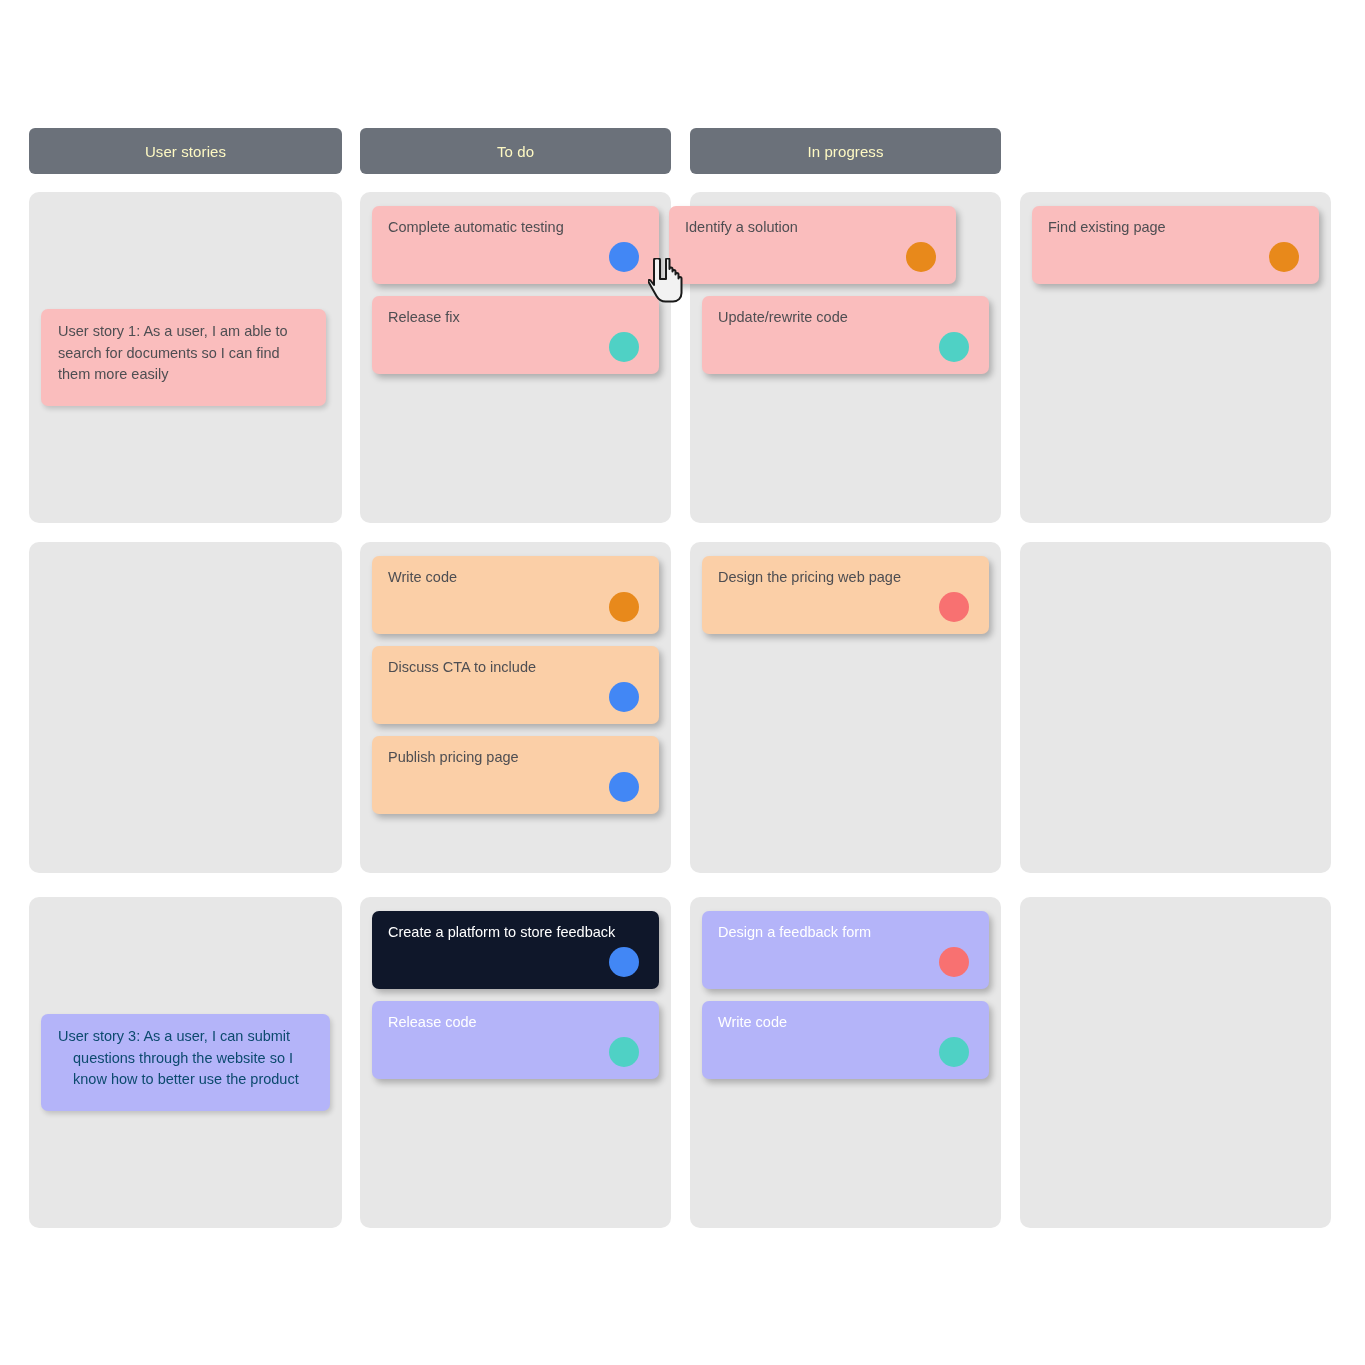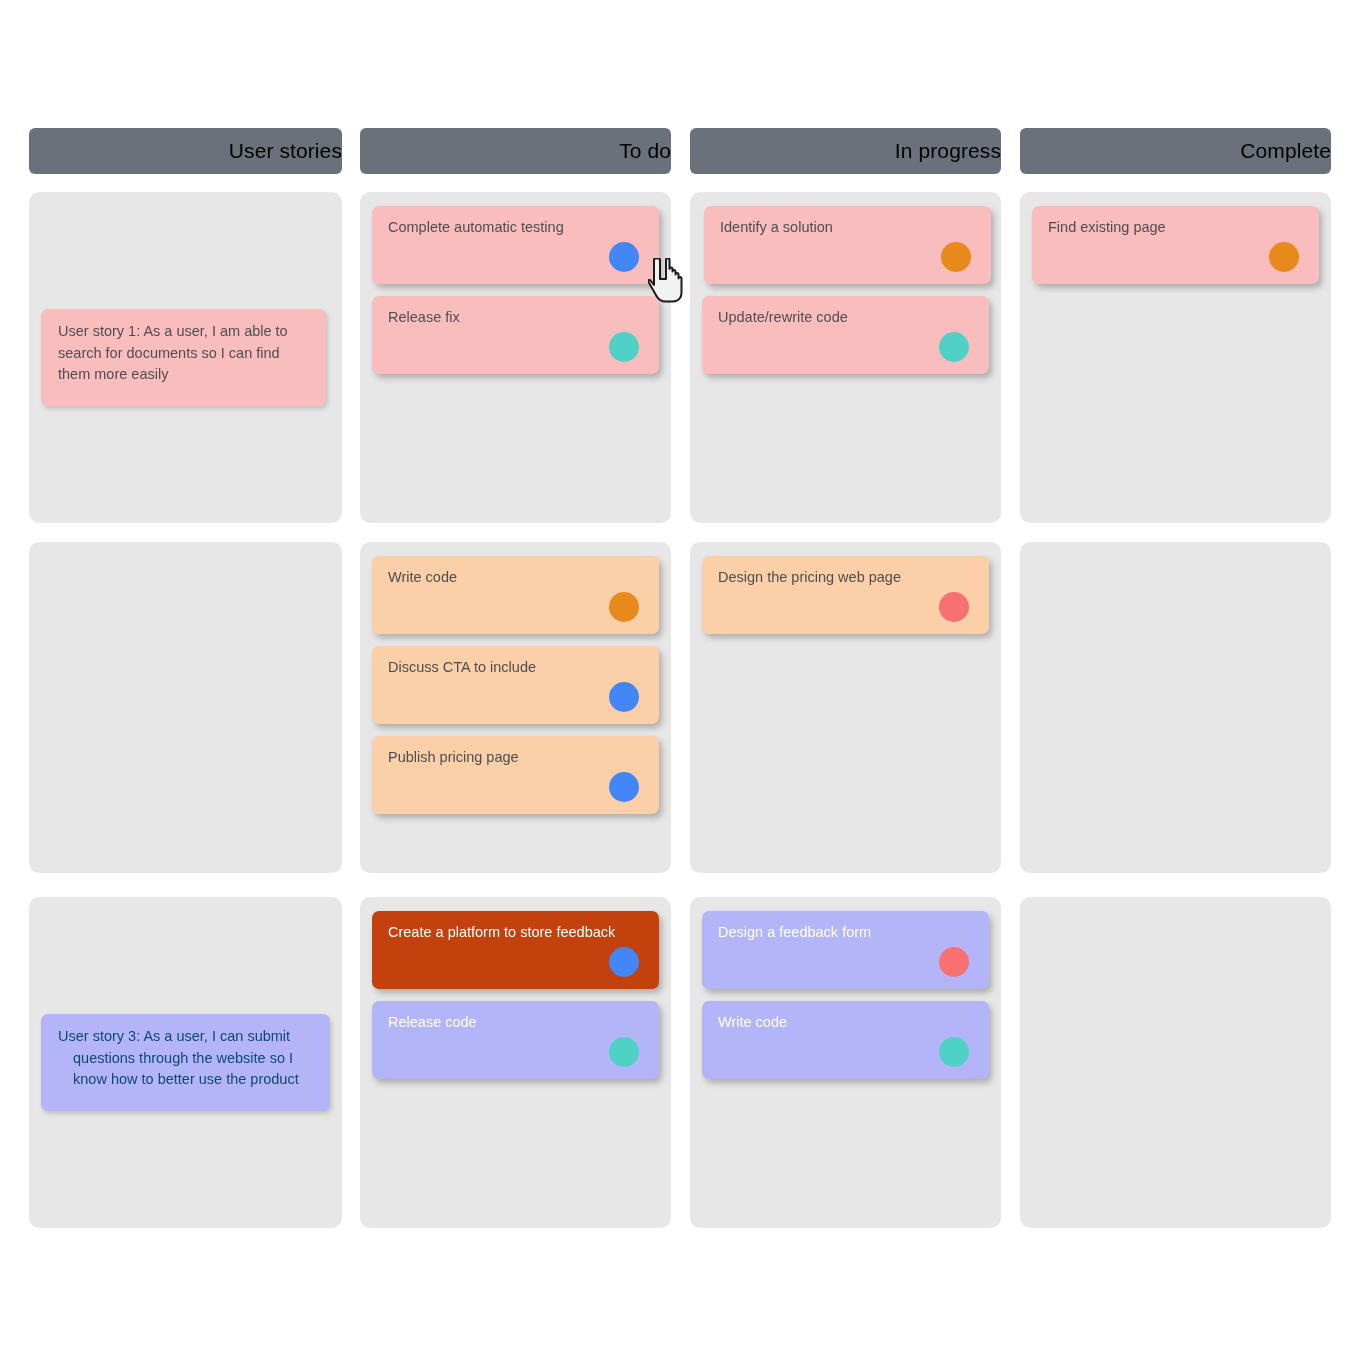--- a/index.html
+++ b/index.html
@@ -19,25 +19,25 @@
     width: 1365px;
     height: 1365px;
   }
 
   
   .col-header {
     position: absolute;
     height: 46px;
     background: #6b717a;
     border-radius: 6px;
-    color: #000000;
-    font-size: 21px;
+    color: #fef9c3;
+    font-size: 15px;
     display: flex;
     align-items: center;
-    justify-content: flex-end;
+    justify-content: center;
     letter-spacing: 0.1px;
     box-sizing: border-box;
   }
 
   
   .lane-cell {
     position: absolute;
     background: #e7e7e7;
     border-radius: 10px;
     box-sizing: border-box;
@@ -107,39 +107,36 @@
 <div id="board">
     <div class="col-header" style="left: 29px; top: 128px; width: 313px; background: rgb(107, 113, 122);">
       <span>User stories</span>
     </div>
     <div class="col-header" style="left: 360px; top: 128px; width: 311px; background: rgb(107, 113, 122);">
       <span>To do</span>
     </div>
     <div class="col-header" style="left: 690px; top: 128px; width: 311px; background: rgb(107, 113, 122);">
       <span>In progress</span>
     </div>
-    <div class="col-header" style="left: 1020px; top: 128px; width: 311px; background: rgb(107, 113, 122);">
-      <span>Complete</span>
-    </div>
     <div class="lane-cell" style="left: 29px; top: 192px; width: 313px; height: 331px; background: rgb(231, 231, 231);"></div>
     <div class="lane-cell" style="left: 360px; top: 192px; width: 311px; height: 331px; background: rgb(231, 231, 231);"></div>
     <div class="lane-cell" style="left: 690px; top: 192px; width: 311px; height: 331px; background: rgb(231, 231, 231);"></div>
     <div class="lane-cell" style="left: 1020px; top: 192px; width: 311px; height: 331px; background: rgb(231, 231, 231);"></div>
     <div class="story-card" style="left: 41px; top: 309px; width: 285px; height: 97px; background: rgb(250, 189, 189);">
       <div class="story-text">User story 1: As a user, I am able to search for documents so I can find them more easily</div>
     </div>
     <div class="card" style="left: 372px; top: 206px; width: 287px; height: 78px; background: rgb(250, 189, 189);">
       <div class="card-text">Complete automatic testing</div>
       <div class="dot" style="background: rgb(66, 135, 245); right: 20px; bottom: 12px;"></div>
     </div>
     <div class="card" style="left: 372px; top: 296px; width: 287px; height: 78px; background: rgb(250, 189, 189);">
       <div class="card-text">Release fix</div>
       <div class="dot" style="background: rgb(79, 209, 197); right: 20px; bottom: 12px;"></div>
     </div>
-    <div class="card" style="left: 704px; top: 206px; width: 287px; height: 78px; background: rgb(250, 189, 189);">
+    <div class="card" style="left: 669px; top: 206px; width: 287px; height: 78px; background: rgb(250, 189, 189);">
       <div class="card-text">Identify a solution</div>
       <div class="dot" style="background: rgb(232, 137, 27); right: 20px; bottom: 12px;"></div>
     </div>
     <div class="card" style="left: 702px; top: 296px; width: 287px; height: 78px; background: rgb(250, 189, 189);">
       <div class="card-text">Update/rewrite code</div>
       <div class="dot" style="background: rgb(79, 209, 197); right: 20px; bottom: 12px;"></div>
     </div>
     <div class="card" style="left: 1032px; top: 206px; width: 287px; height: 78px; background: rgb(250, 189, 189);">
       <div class="card-text">Find existing page</div>
       <div class="dot" style="background: rgb(232, 137, 27); right: 20px; bottom: 12px;"></div>
@@ -164,21 +161,21 @@
       <div class="card-text">Design the pricing web page</div>
       <div class="dot" style="background: rgb(248, 113, 113); right: 20px; bottom: 12px;"></div>
     </div>
     <div class="lane-cell" style="left: 29px; top: 897px; width: 313px; height: 331px; background: rgb(231, 231, 231);"></div>
     <div class="lane-cell" style="left: 360px; top: 897px; width: 311px; height: 331px; background: rgb(231, 231, 231);"></div>
     <div class="lane-cell" style="left: 690px; top: 897px; width: 311px; height: 331px; background: rgb(231, 231, 231);"></div>
     <div class="lane-cell" style="left: 1020px; top: 897px; width: 311px; height: 331px; background: rgb(231, 231, 231);"></div>
     <div class="story-card light-text" style="left: 41px; top: 1014px; width: 289px; height: 97px; background: rgb(180, 180, 249);">
       <div class="story-text hanging">User story 3: As a user, I can submit questions through the website so I know how to better use the product</div>
     </div>
-    <div class="card light-text" style="left: 372px; top: 911px; width: 287px; height: 78px; background: #c2410c;">
+    <div class="card light-text" style="left: 372px; top: 911px; width: 287px; height: 78px; background: #0f172a;">
       <div class="card-text">Create a platform to store feedback</div>
       <div class="dot" style="background: rgb(66, 135, 245); right: 20px; bottom: 12px;"></div>
     </div>
     <div class="card light-text" style="left: 372px; top: 1001px; width: 287px; height: 78px; background: rgb(180, 180, 249);">
       <div class="card-text">Release code</div>
       <div class="dot" style="background: rgb(79, 209, 197); right: 20px; bottom: 12px;"></div>
     </div>
     <div class="card light-text" style="left: 702px; top: 911px; width: 287px; height: 78px; background: rgb(180, 180, 249);">
       <div class="card-text">Design a feedback form</div>
       <div class="dot" style="background: rgb(248, 113, 113); right: 20px; bottom: 12px;"></div>

